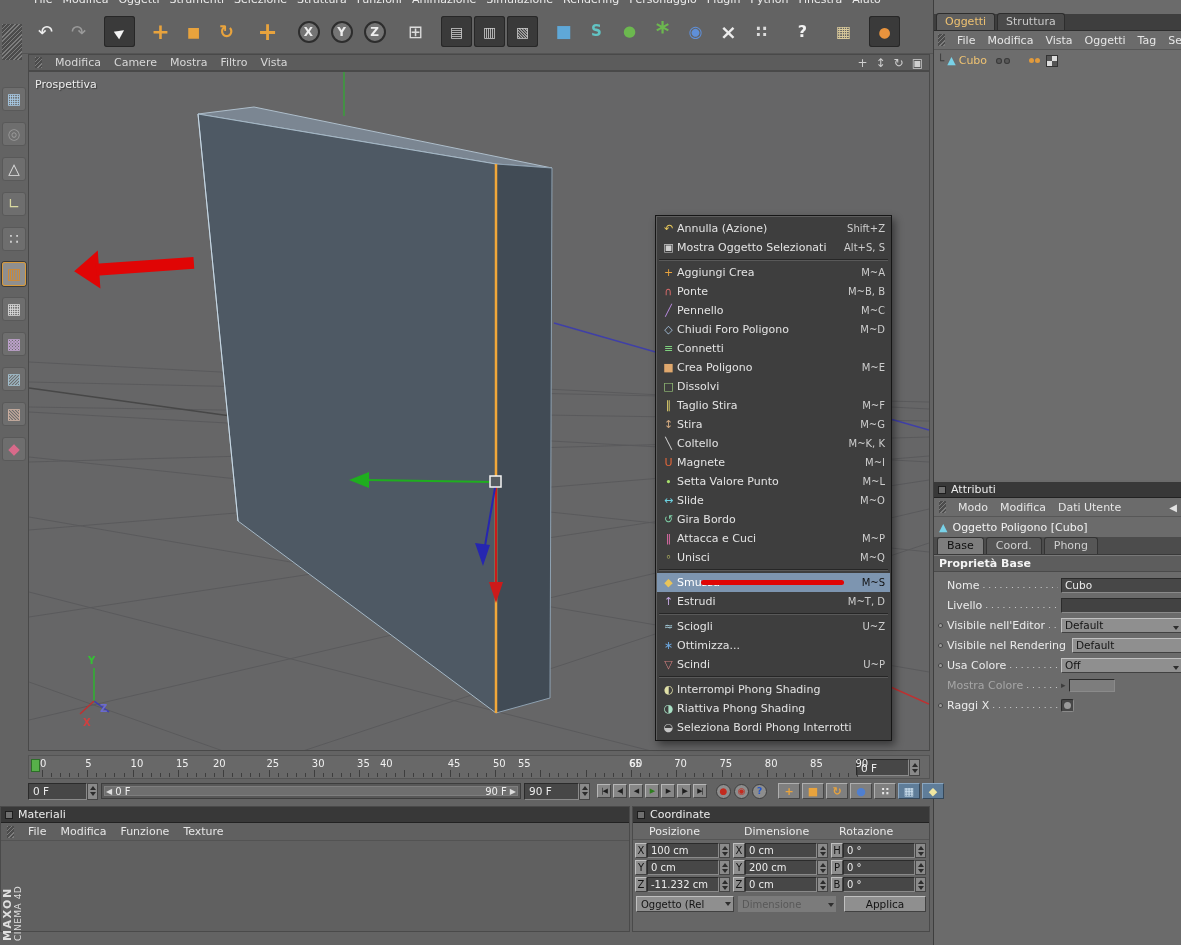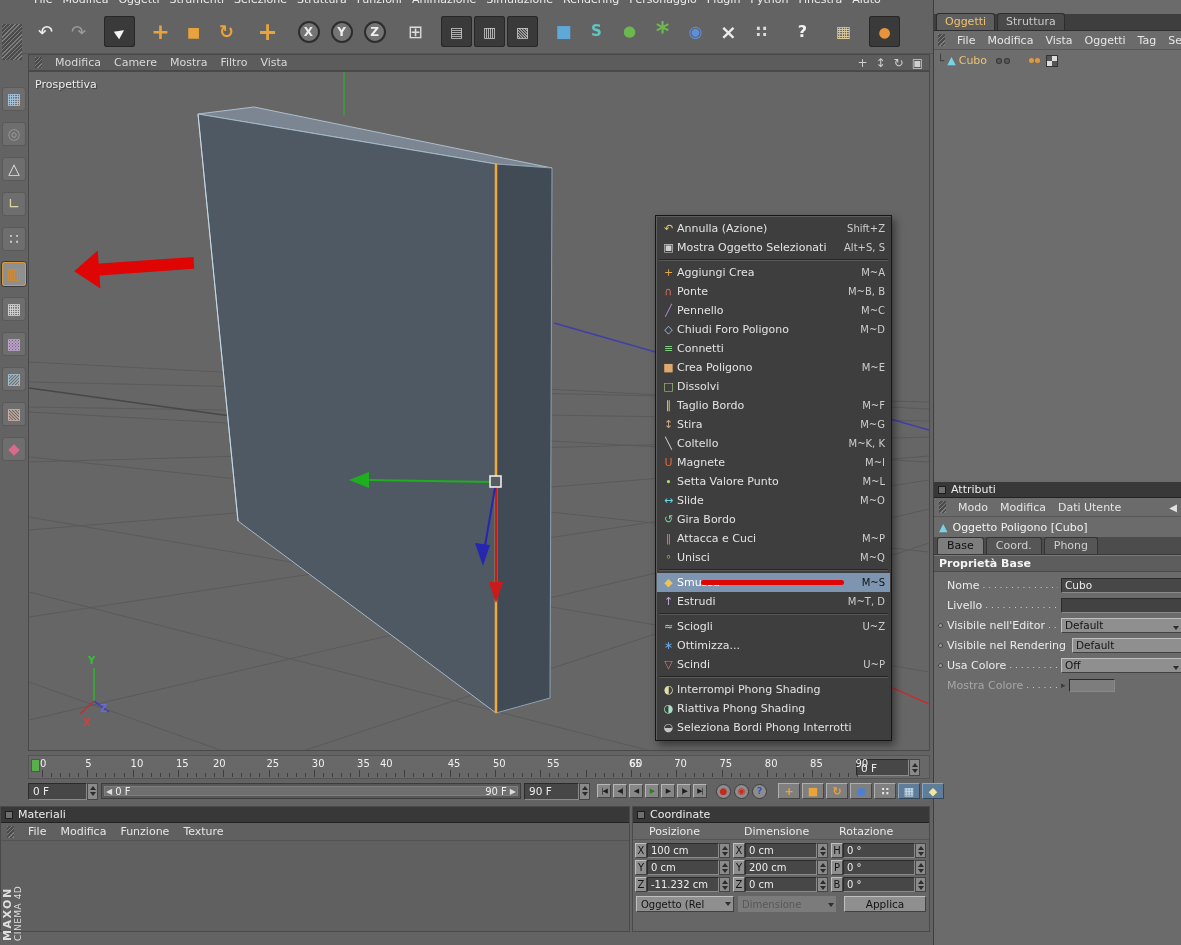--- a/index.html
+++ b/index.html
@@ -398,21 +398,21 @@
         <span class="clabel">Crea Poligono</span>
         <span class="cshort">M~E</span>
       </div>
       <div class="citem">
         <span class="cicon" style="color: rgb(159, 209, 127);">□</span>
         <span class="clabel">Dissolvi</span>
         <span class="cshort"></span>
       </div>
       <div class="citem">
         <span class="cicon" style="color: rgb(224, 209, 109);">∥</span>
-        <span class="clabel">Taglio Bordo</span>
+        <span class="clabel">Taglio Stira</span>
         <span class="cshort">M~F</span>
       </div>
       <div class="citem">
         <span class="cicon" style="color: rgb(209, 168, 127);">↕</span>
         <span class="clabel">Stira</span>
         <span class="cshort">M~G</span>
       </div>
       <div class="citem">
         <span class="cicon" style="color: rgb(212, 212, 212);">╲</span>
         <span class="clabel">Coltello</span>
@@ -598,20 +598,30 @@
           </div>
           <div class="arow">
             <i class="adot off"></i>
             <span class="albl dim">Mostra Colore</span>
             <span class="afill"></span>
             <div class="actl">
               <span class="aarr">▸</span>
               <div class="aswatch sunken"></div>
             </div>
           </div>
+          <div class="arow">
+            <i class="adot"></i>
+            <span class="albl">Raggi X</span>
+            <span class="afill"></span>
+            <div class="actl">
+              <div class="acheck sunken">
+                <i class="knob"></i>
+              </div>
+            </div>
+          </div>
         </div>
     </div>
   </div>
 
   <div id="ruler">
     <div id="playhead"></div>
     <div id="ruler-fbox" class="fbox">
       <div class="val sunken">0 F</div>
       <div class="spin">
           <i class="up"></i>
@@ -622,21 +632,21 @@
       <span class="rnum" style="left: 56.3px;">5</span>
       <span class="rnum" style="left: 101.6px;">10</span>
       <span class="rnum" style="left: 146.9px;">15</span>
       <span class="rnum" style="left: 184px;">20</span>
       <span class="rnum" style="left: 237.5px;">25</span>
       <span class="rnum" style="left: 282.8px;">30</span>
       <span class="rnum" style="left: 328.1px;">35</span>
       <span class="rnum" style="left: 351px;">40</span>
       <span class="rnum" style="left: 418.7px;">45</span>
       <span class="rnum" style="left: 464px;">50</span>
-      <span class="rnum" style="left: 518px;">55</span>
+      <span class="rnum" style="left: 489px;">55</span>
       <span class="rnum" style="left: 554.6px; padding-left: 46px;">60</span>
       <span class="rnum" style="left: 599.9px;">65</span>
       <span class="rnum" style="left: 645.2px;">70</span>
       <span class="rnum" style="left: 690.5px;">75</span>
       <span class="rnum" style="left: 735.8px;">80</span>
       <span class="rnum" style="left: 781.1px;">85</span>
       <span class="rnum" style="left: 826.4px;">90</span>
       <i class="rtick mj" style="left: 13px;"></i>
       <i class="rtick" style="left: 22.06px;"></i>
       <i class="rtick" style="left: 31.12px;"></i>

